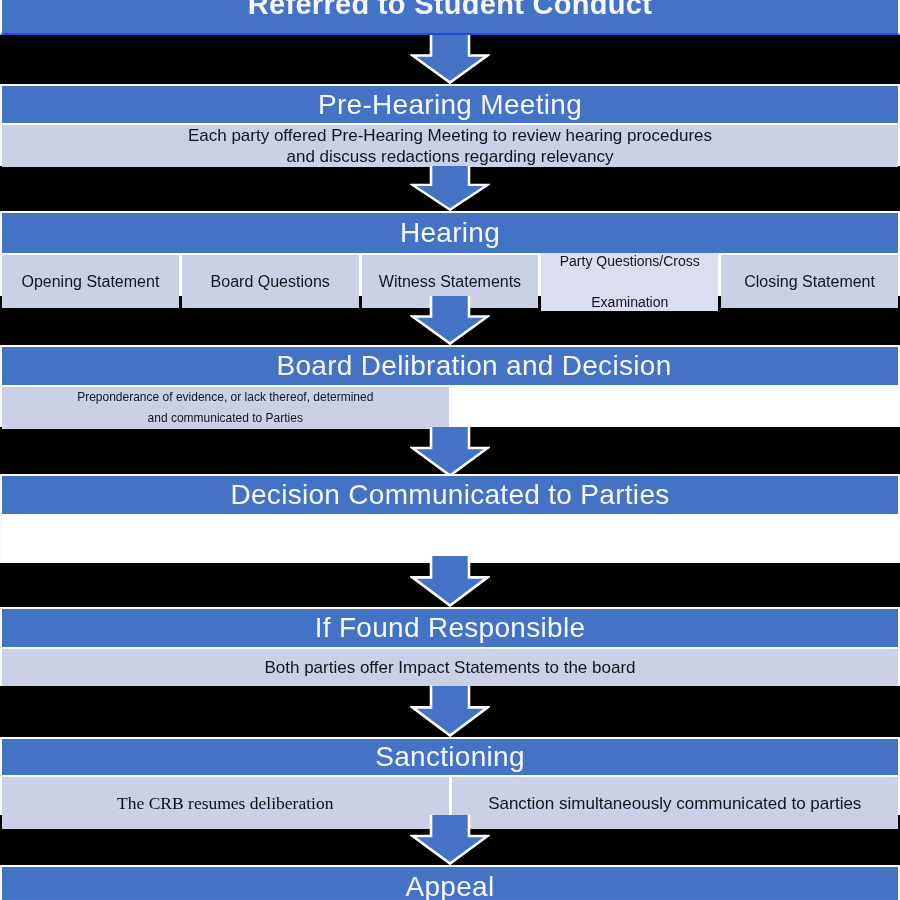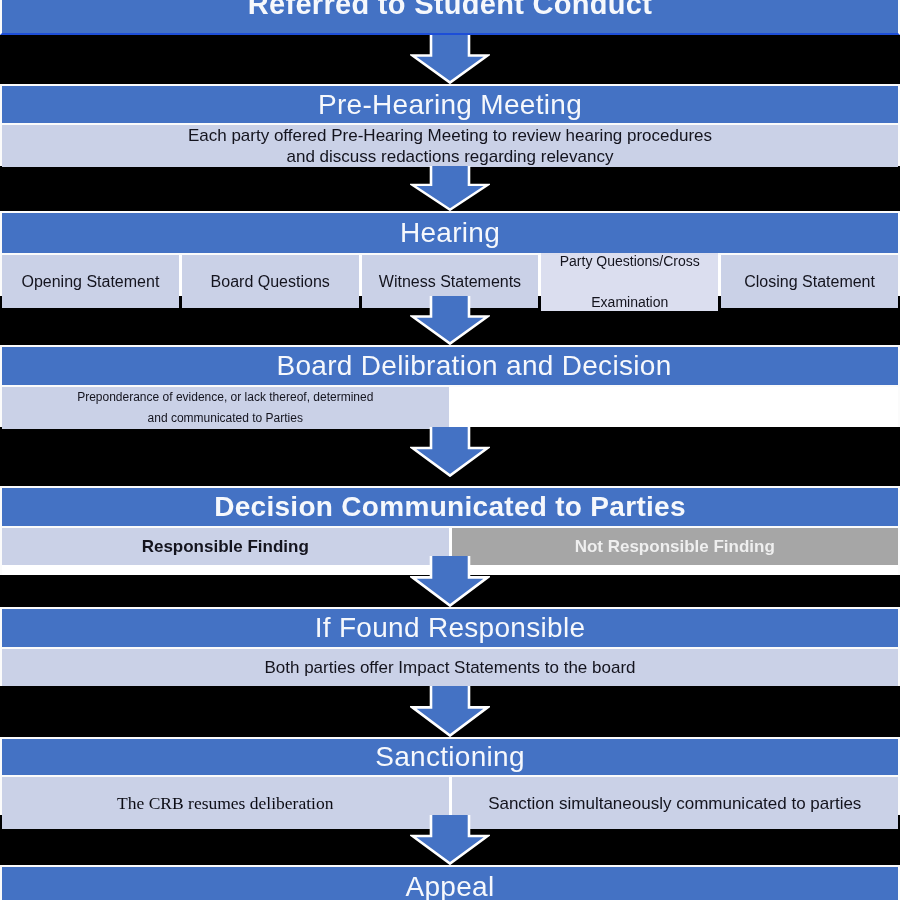--- a/index.html
+++ b/index.html
@@ -97,30 +97,22 @@
       </div>
     </div>
   </div>
 
   <div class="gap" style="top:427px;height:50px;">
     <svg width="80" height="50" viewBox="0 0 80 50" preserveAspectRatio="none">
       <polygon points="21,-3 59,-3 59,21 77.5,21 40,48.6 2.5,21 21,21" fill="#4472C4" stroke="#ffffff" stroke-width="2.6"></polygon>
     </svg>
   </div>
 
-  <div class="sec" style="top:486px;height:89px;font-weight:bold;">
+  <div class="sec" style="top:474px;height:89px;">
     <div class="hdr rule" style="height:38px;">Decision Communicated to Parties</div>
-    <div class="cells" style="grid-template-columns:1fr 1fr;height:37px;">
-      <div class="cell">
-        <span class="ln">Responsible Finding</span>
-      </div>
-      <div class="cell gray">
-        <span class="ln">Not Responsible Finding</span>
-      </div>
-    </div>
   </div>
 
   <div class="gap" style="top:556px;height:51px;">
     <svg width="80" height="51" viewBox="0 0 80 50" preserveAspectRatio="none">
       <polygon points="21,-3 59,-3 59,21 77.5,21 40,48.6 2.5,21 21,21" fill="#4472C4" stroke="#ffffff" stroke-width="2.6"></polygon>
     </svg>
   </div>
 
   <div class="sec" style="top:607px;height:79px;">
     <div class="hdr rule" style="height:38px;">If Found Responsible</div>

